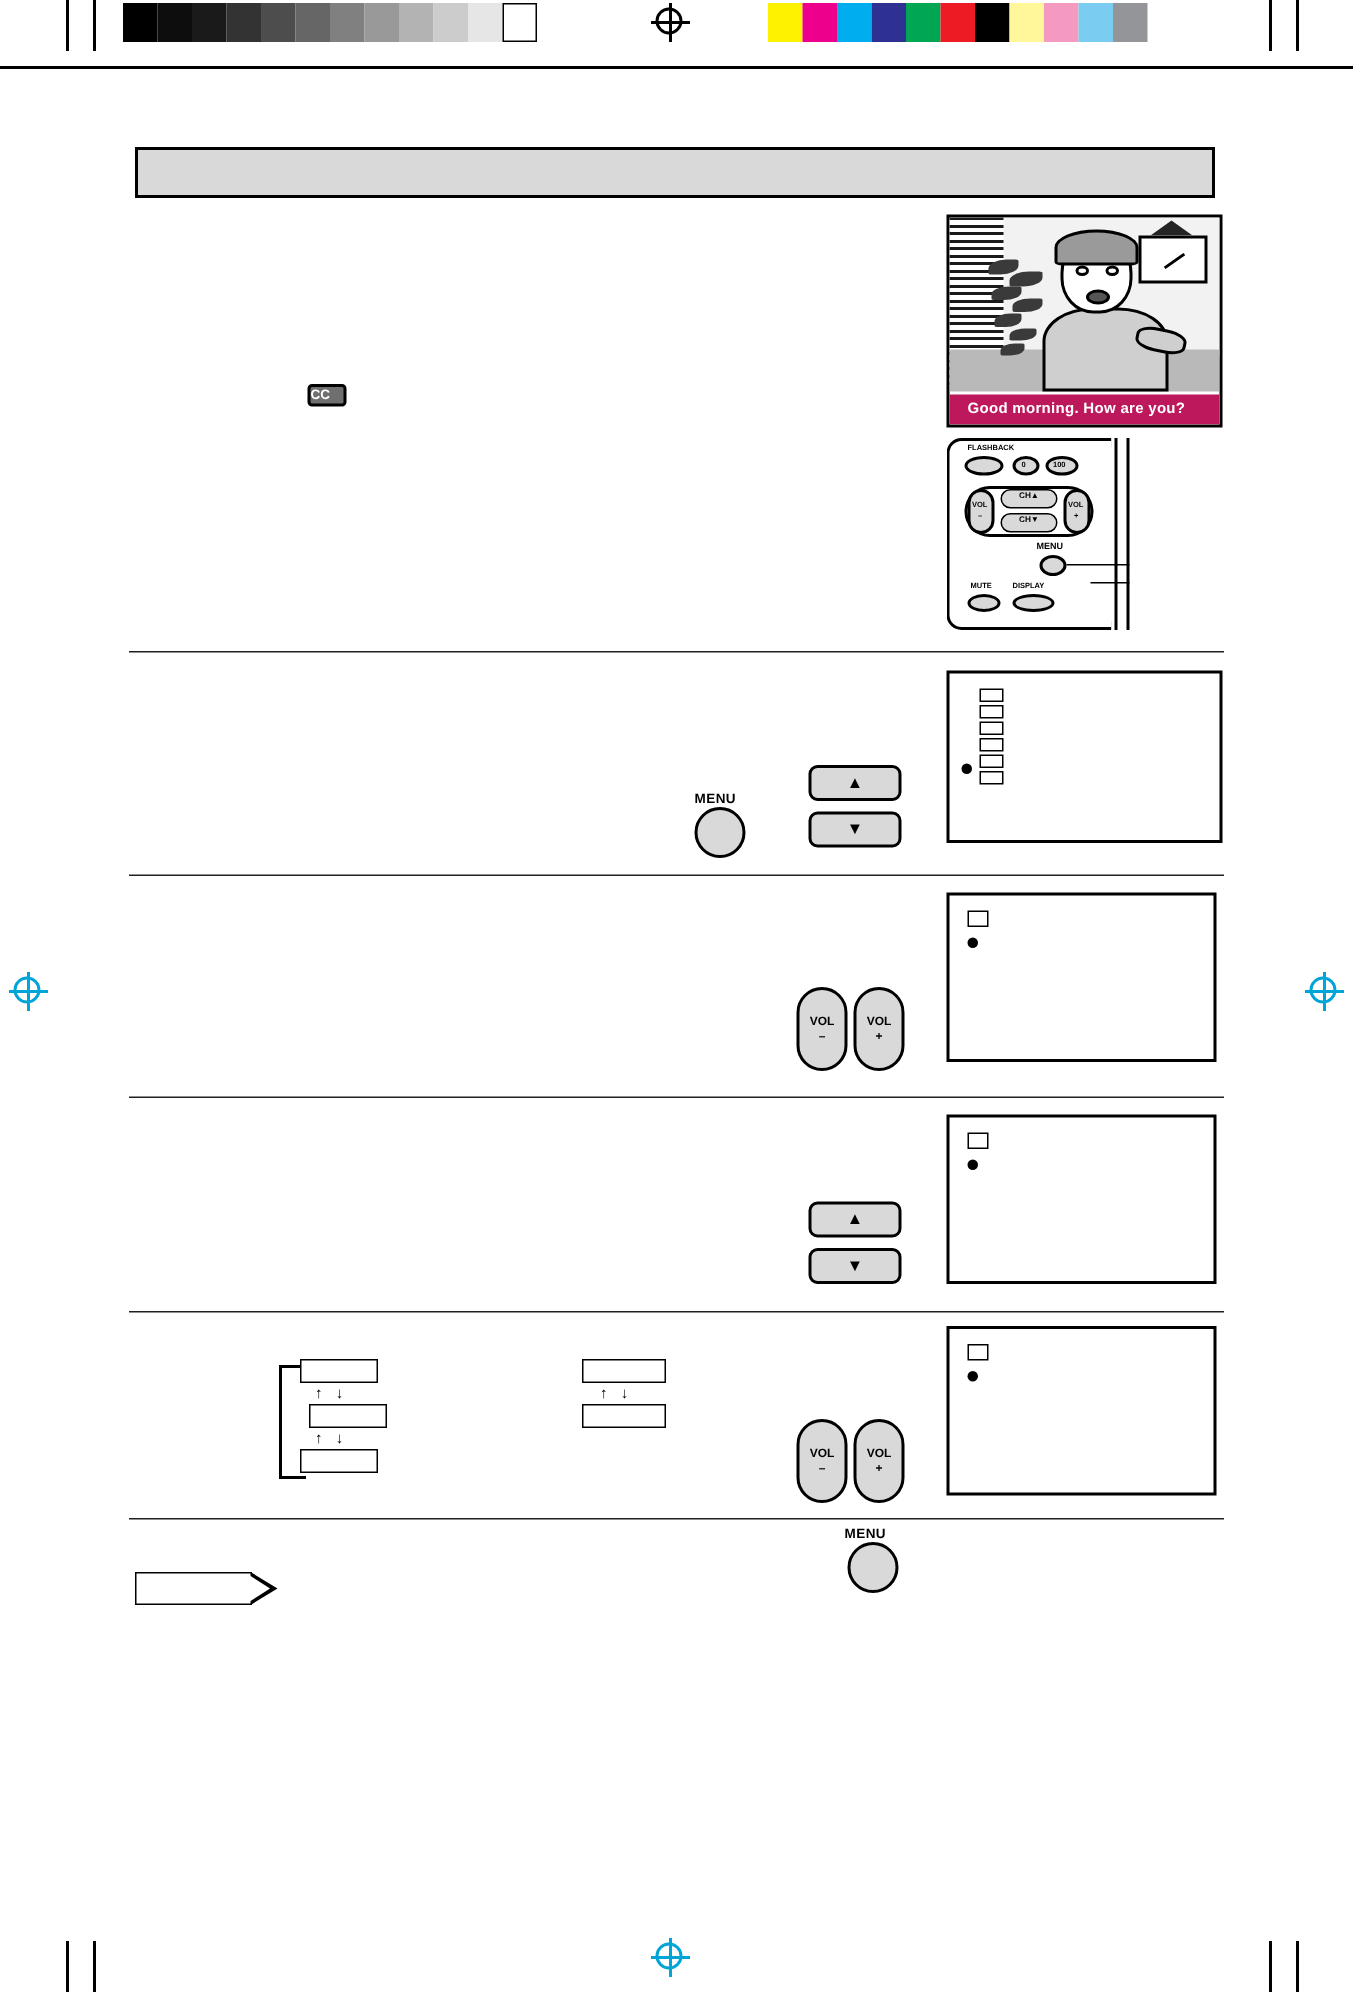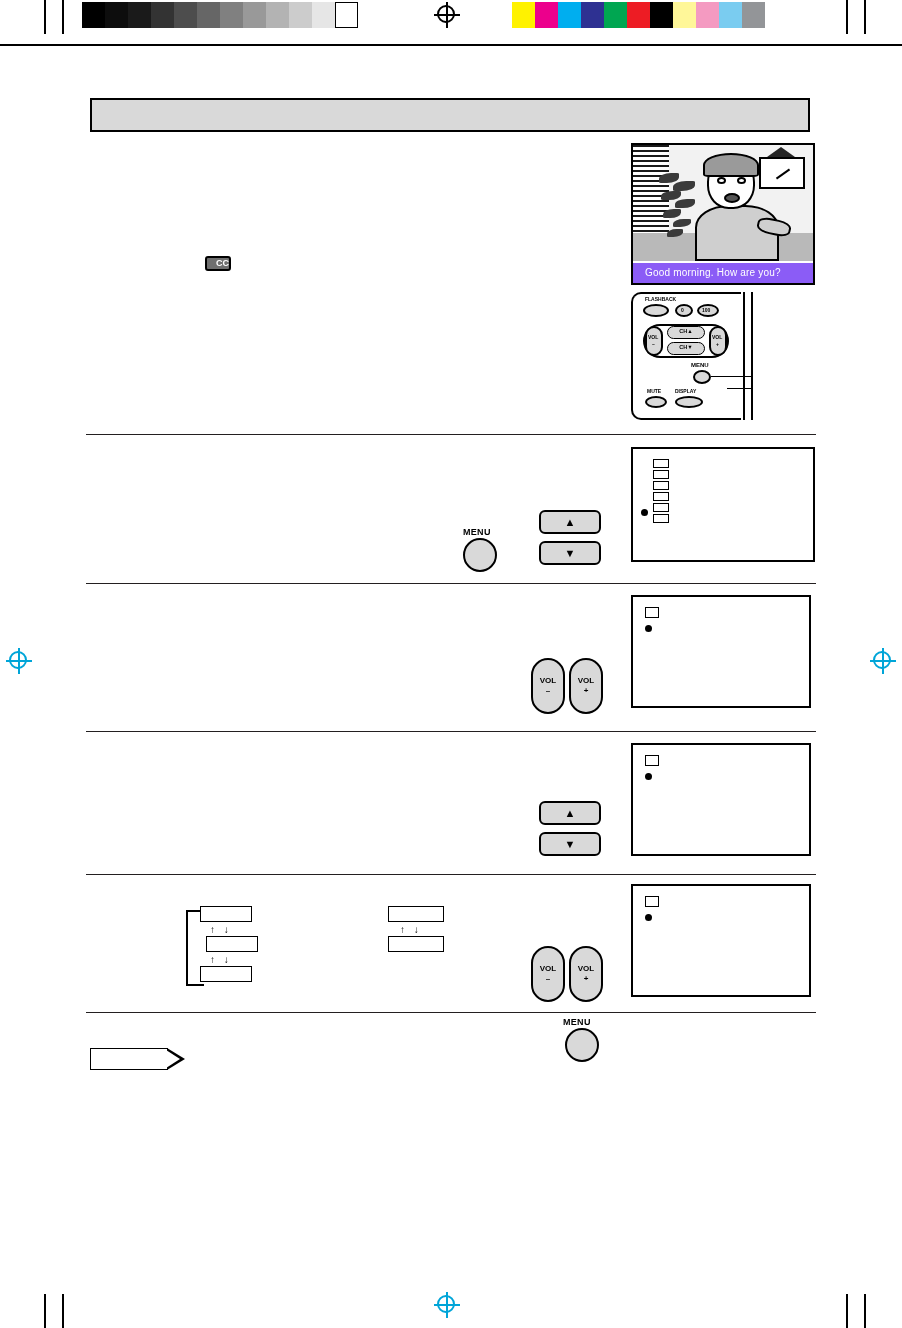--- a/index.html
+++ b/index.html
@@ -214,24 +214,24 @@
     border-radius: 40%;
     background: #cfcfcf;
     box-sizing: border-box;
     transform: rotate(12deg);
   }
   .caption-bar {
     position: absolute;
     left: 0; bottom: 0;
     width: 100%;
     height: 20px;
-    background: #8b5cf6;
+    background: #be185d;
     color: #fff;
     font-size: 10px;
-    font-weight: normal;
+    font-weight: bold;
     line-height: 20px;
     padding-left: 12px;
     box-sizing: border-box;
     letter-spacing: .2px;
   }
 
   
   .remote {
     position: absolute;
     left: 631px;
@@ -565,21 +565,21 @@
 
     <div class="btn-label" style="left:16px;top:96px;">MUTE</div>
     <div class="btn-oval" style="left:14px;top:104px;width:22px;height:12px;"></div>
     <div class="btn-label" style="left:44px;top:96px;">DISPLAY</div>
     <div class="btn-oval" style="left:44px;top:104px;width:28px;height:12px;"></div>
 
     <div class="leader" style="left:80px;top:84px;width:42px;"></div>
     <div class="leader" style="left:96px;top:96px;width:26px;"></div>
   </div>
 
-  <div style="position:absolute;left:205px;top:256px;width:26px;height:15px;border:2px solid #000;border-radius:3px;background:#6f6f6f;color:#fff;font-size:9px;font-weight:bold;text-align:right;line-height:11px;box-sizing:border-box;">
+  <div style="position:absolute;left:205px;top:256px;width:26px;height:15px;border:2px solid #000;border-radius:3px;background:#6f6f6f;color:#fff;font-size:9px;font-weight:bold;text-align:left;line-height:11px;box-sizing:border-box;">
     <span>CC</span>
   </div>
 
   <div class="thinrule" style="left:86px;top:434px;width:730px;"></div>
   <div class="thinrule" style="left:86px;top:583px;width:730px;"></div>
   <div class="thinrule" style="left:86px;top:731px;width:730px;"></div>
   <div class="thinrule" style="left:86px;top:874px;width:730px;"></div>
   <div class="thinrule" style="left:86px;top:1012px;width:730px;"></div>
 
   <div class="key-menu-label" style="left:463px;top:527px;">MENU</div>

